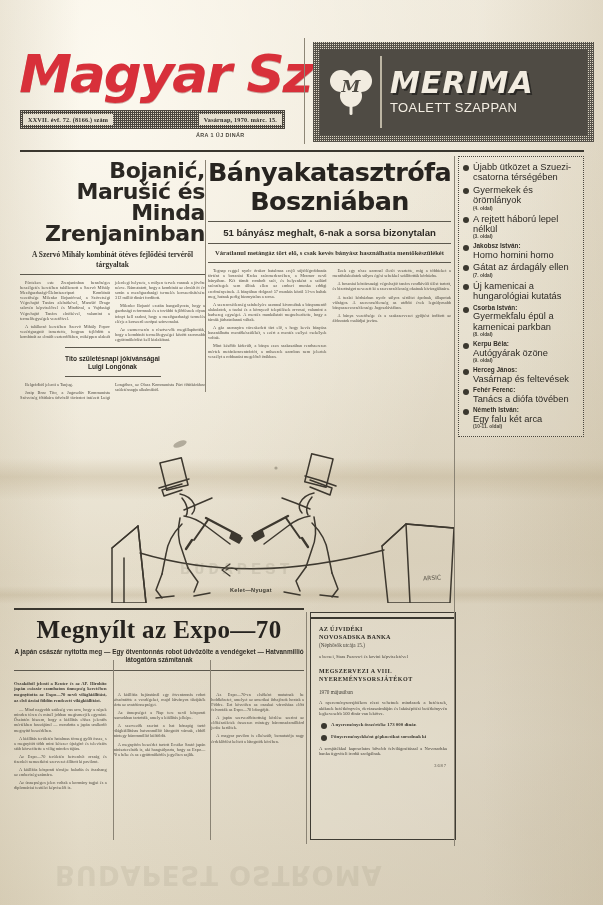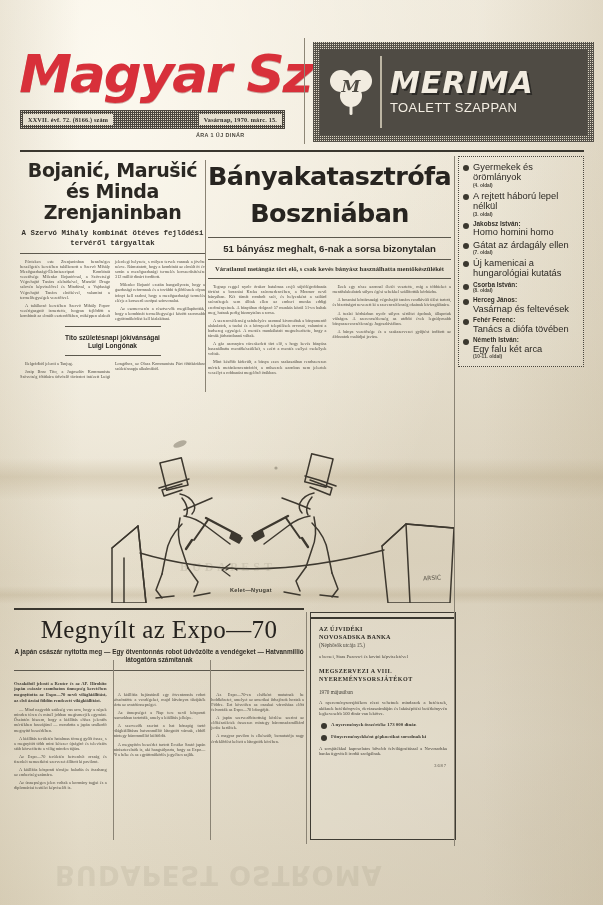--- a/index.html
+++ b/index.html
@@ -84,30 +84,30 @@
   }
   .rule-top{position:absolute;left:20px;top:150px;width:564px;height:2px;background:#3a372f;}
 
   
   .colL{position:absolute;left:20px;top:160px;width:185px;}
   .colC{position:absolute;left:208px;top:158px;width:243px;}
   .colR{position:absolute;left:458px;top:156px;width:126px;}
 
   .hl-left{
     font-family:"DejaVu Sans", sans-serif;font-weight:bold;
-    font-size:19px;line-height:21px;text-align:center;color:#2b2823;
+    font-size:22px;line-height:21px;text-align:right;color:#2b2823;
     letter-spacing:-.4px;
   }
   .deck-left{
-    font-family:Liberation Mono, monospace;font-weight:bold;
+    font-family:Liberation Serif, serif;font-weight:bold;
     font-size:7.4px;line-height:9.5px;text-align:center;margin-top:6px;color:#34312b;
   }
   .hl-center{
     font-family:"DejaVu Sans", sans-serif;font-weight:bold;
-    font-size:25.5px;line-height:37px;text-align:center;color:#272420;
+    font-size:25.5px;line-height:29px;text-align:center;color:#272420;
     letter-spacing:-.6px;
   }
   .deck-center{
     font-family:"Liberation Sans", sans-serif;font-weight:bold;
     font-size:9.6px;line-height:11px;text-align:center;margin-top:5px;color:#2e2b26;
   }
   .deck-center2{
     font-family:"Liberation Serif", serif;font-weight:bold;
     font-size:6.6px;line-height:8.2px;text-align:center;margin-top:5px;color:#3a372f;
   }
@@ -163,21 +163,21 @@
   .cartoon-sign{
     position:absolute;right:14px;bottom:22px;
     font-family:"DejaVu Sans", sans-serif;font-size:6px;color:#5a554a;
     transform:rotate(-4deg);
   }
 
   
   .expo{position:absolute;left:14px;top:608px;width:290px;}
   .expo-rule{height:2px;background:#3a372f;}
   .expo-hl{
-    font-family:"Liberation Serif", serif;font-weight:normal;
+    font-family:"Liberation Serif", serif;font-weight:bold;
     font-size:25px;line-height:28px;text-align:center;color:#26231f;
     letter-spacing:.4px;margin-top:6px;
   }
   .expo-deck{
     font-family:"Liberation Sans", sans-serif;font-weight:bold;
     font-size:6.4px;line-height:8.4px;text-align:center;color:#322f29;margin-top:4px;
   }
   .expo-lead{
     font-family:"Liberation Serif", serif;font-weight:bold;
     font-size:4.6px;line-height:5.6px;text-align:justify;color:#413d36;margin-top:5px;
@@ -200,21 +200,21 @@
   .bank .cap{font-family:"Liberation Serif", serif;font-weight:bold;font-size:6px;line-height:8px;letter-spacing:.5px;margin-top:7px;color:#2f2c26;}
   .bank .when{font-family:"Liberation Serif", serif;font-size:5.2px;margin-top:6px;color:#413d36;}
   .bullet-row{display:flex;margin-top:5px;}
   .bullet-dot{width:6px;height:6px;border-radius:50%;background:#3a372f;flex:0 0 auto;margin:1px 4px 0 2px;}
   .bullet-tx{font-family:"Liberation Serif", serif;font-weight:bold;font-size:4.9px;line-height:6px;color:#3c3931;}
   .bank .sign{font-family:"Liberation Serif", serif;font-size:4.4px;text-align:right;margin-top:6px;color:#4a463d;letter-spacing:1px;}
 
   .vdiv{position:absolute;background:#8a8374;width:1px;}
   .watermark{
     position:absolute;left:180px;top:560px;
-    font-family:Liberation Serif, serif;font-size:12px;font-weight:bold;
+    font-family:Liberation Mono, monospace;font-size:17px;font-weight:bold;
     color:rgba(120,112,96,.16);letter-spacing:4px;pointer-events:none;
   }
   .ghost{
     position:absolute;left:55px;top:830px;width:330px;height:60px;
     font-family:"DejaVu Sans", sans-serif;font-weight:bold;font-size:26px;
     color:rgba(130,122,104,.13);letter-spacing:1px;pointer-events:none;
     transform:scaleY(-1);
   }
 </style>
 </head>
@@ -303,20 +303,28 @@
       </div>
     </div>
   </div>
 
   <div class="colR">
     <div class="idxbox">
       <div class="idx-item">
         <div class="idx-bullet"></div>
         <div class="idx-body">
           <span class="idx-author"></span>
+          <span class="idx-title">Újabb ütközet a Szuezi-csatorna térségében</span>
+          <span class="idx-page"></span>
+        </div>
+      </div>
+      <div class="idx-item">
+        <div class="idx-bullet"></div>
+        <div class="idx-body">
+          <span class="idx-author"></span>
           <span class="idx-title">Gyermekek és örömlányok</span>
           <span class="idx-page">(4. oldal)</span>
         </div>
       </div>
       <div class="idx-item">
         <div class="idx-bullet"></div>
         <div class="idx-body">
           <span class="idx-author"></span>
           <span class="idx-title">A rejtett háború lepel nélkül</span>
           <span class="idx-page">(3. oldal)</span>
@@ -343,21 +351,30 @@
         <div class="idx-body">
           <span class="idx-author"></span>
           <span class="idx-title">Új kamenicai a hungarológiai kutatás</span>
           <span class="idx-page"></span>
         </div>
       </div>
       <div class="idx-item">
         <div class="idx-bullet"></div>
         <div class="idx-body">
           <span class="idx-author">Csorba István:</span>
+          <span class="idx-title">Gyermekfalu épül a kamenicai parkban</span>
           <span class="idx-page">(8. oldal)</span>
+        </div>
+      </div>
+      <div class="idx-item">
+        <div class="idx-bullet"></div>
+        <div class="idx-body">
+          <span class="idx-author">Kerpu Béla:</span>
+          <span class="idx-title">Autógyárak özöne</span>
+          <span class="idx-page">(9. oldal)</span>
         </div>
       </div>
       <div class="idx-item">
         <div class="idx-bullet"></div>
         <div class="idx-body">
           <span class="idx-author">Herceg János:</span>
           <span class="idx-title">Vasárnap és feltevések</span>
           <span class="idx-page"></span>
         </div>
       </div>

